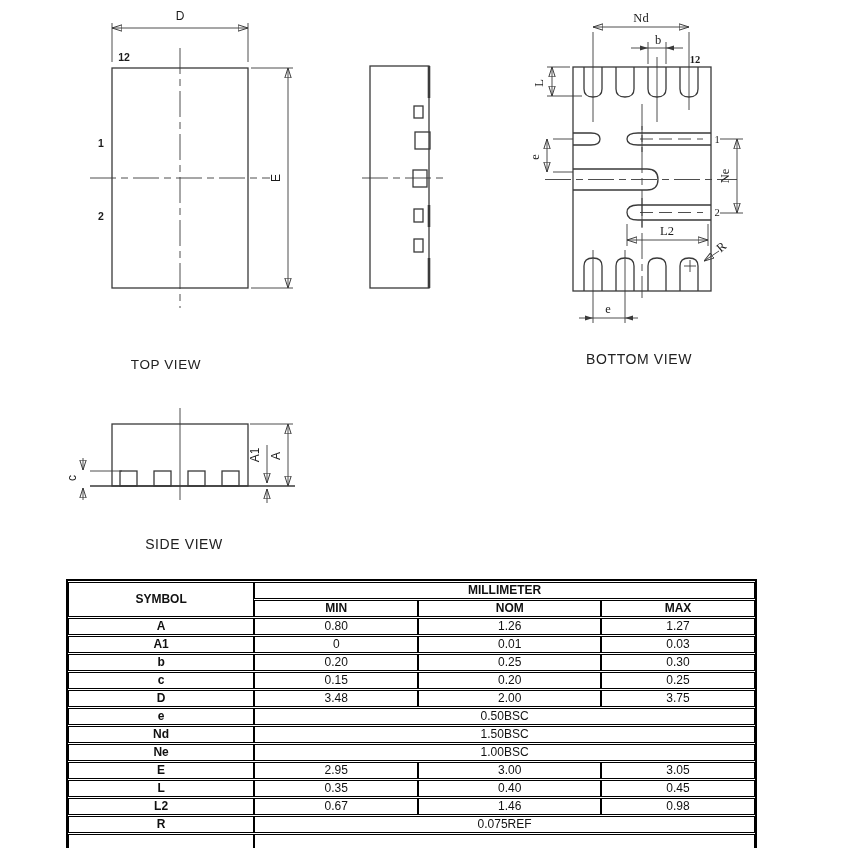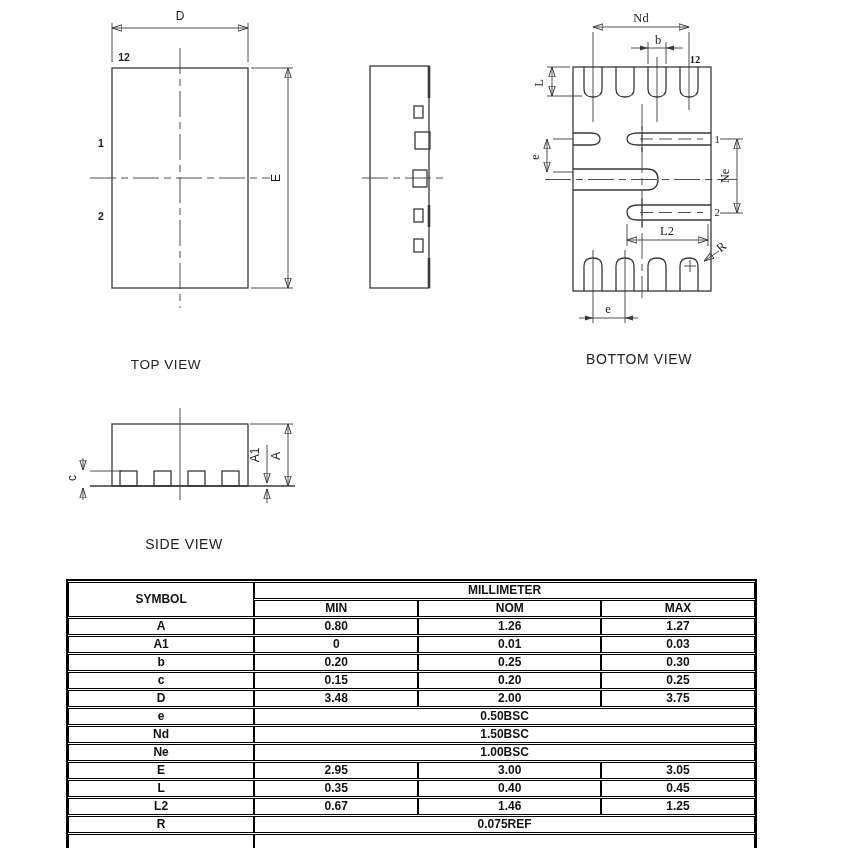--- a/index.html
+++ b/index.html
@@ -20,21 +20,21 @@
   .vtitle{font-family:"Liberation Sans",sans-serif;font-size:13.5px;letter-spacing:0.6px;
           text-anchor:middle;fill:#222;}
   
   #dimtable-wrap{position:absolute;left:66px;top:579px;width:691px;height:273px;
                  border:2px solid #000;box-sizing:border-box;overflow:hidden;background:#fff;}
   #dimtable{width:100%;border-collapse:separate;border-spacing:0 1px;table-layout:fixed;}
   #dimtable td,#dimtable th{border:1px solid #000;height:15px;line-height:15px;padding:0;
        text-align:center;vertical-align:middle;font-size:12px;overflow:hidden;}
   #dimtable th{font-weight:bold;}
   .sym{font-weight:bold;}
-  .val{font-weight:bold;margin-top:8px;}
+  .val{font-weight:normal;margin-top:8px;}
   .ghost td{border-bottom:none;}
 </style>
 </head>
 <body>
 
 <div id="page">
 
   <svg width="842" height="575" viewBox="0 0 842 575">
     <defs>
       <marker id="arr" viewBox="0 0 10 10" refX="10" refY="5" markerWidth="11" markerHeight="11" orient="auto-start-reverse">
@@ -283,21 +283,21 @@
       <tr>
         <td class="sym">L</td>
         <td class="val">0.35</td>
         <td class="val">0.40</td>
         <td class="val">0.45</td>
       </tr>
       <tr>
         <td class="sym">L2</td>
         <td class="val">0.67</td>
         <td class="val">1.46</td>
-        <td class="val">1.25</td>
+        <td class="val">0.98</td>
       </tr>
       <tr>
         <td class="sym">R</td>
         <td class="val" colspan="3">0.075REF</td>
       </tr>
       <tr class="ghost">
         <td></td>
         <td colspan="3"></td>
       </tr>
     </tbody>

